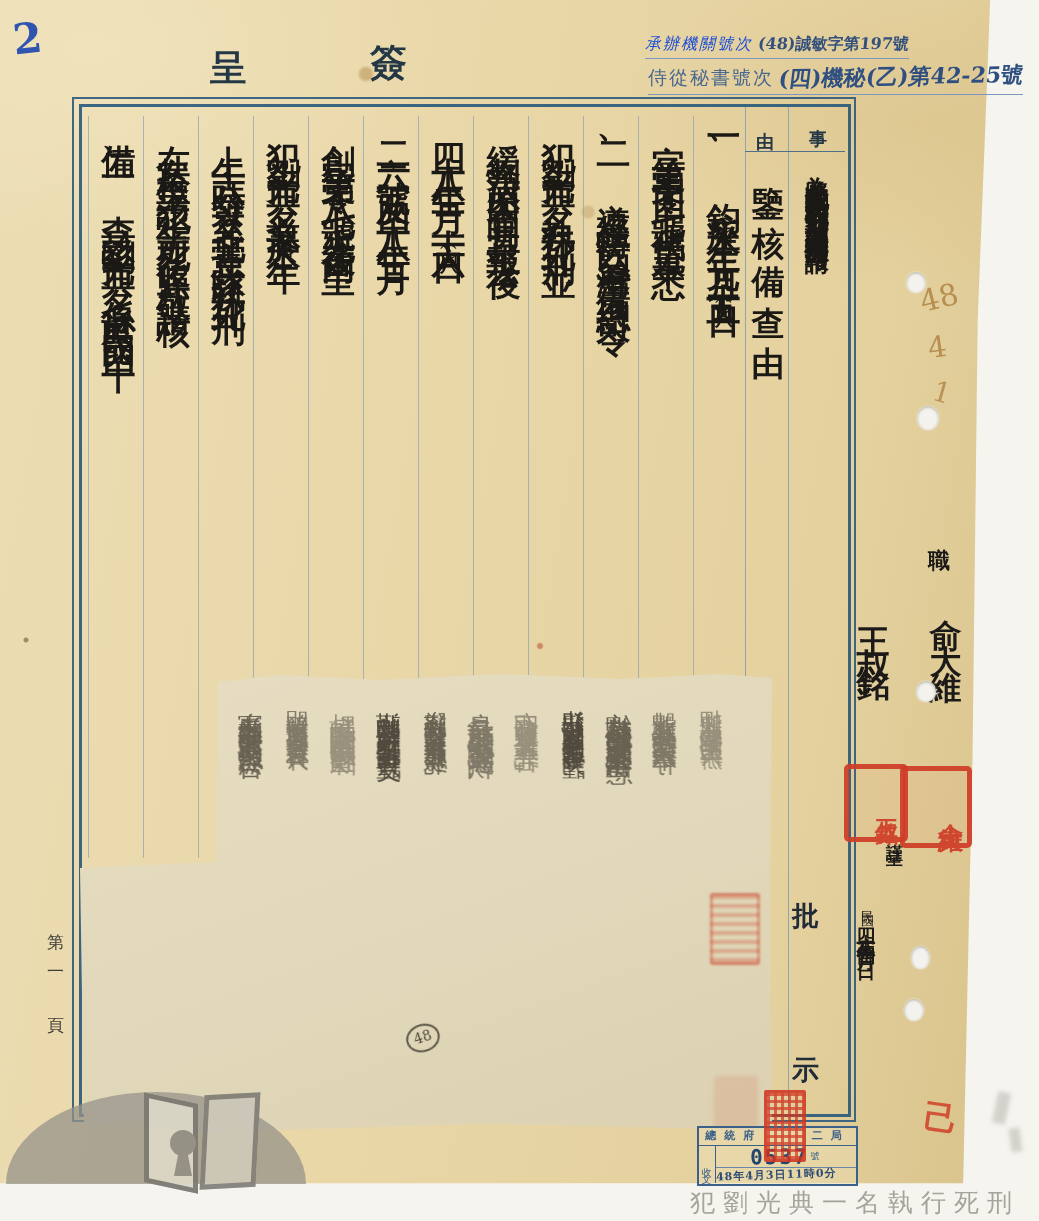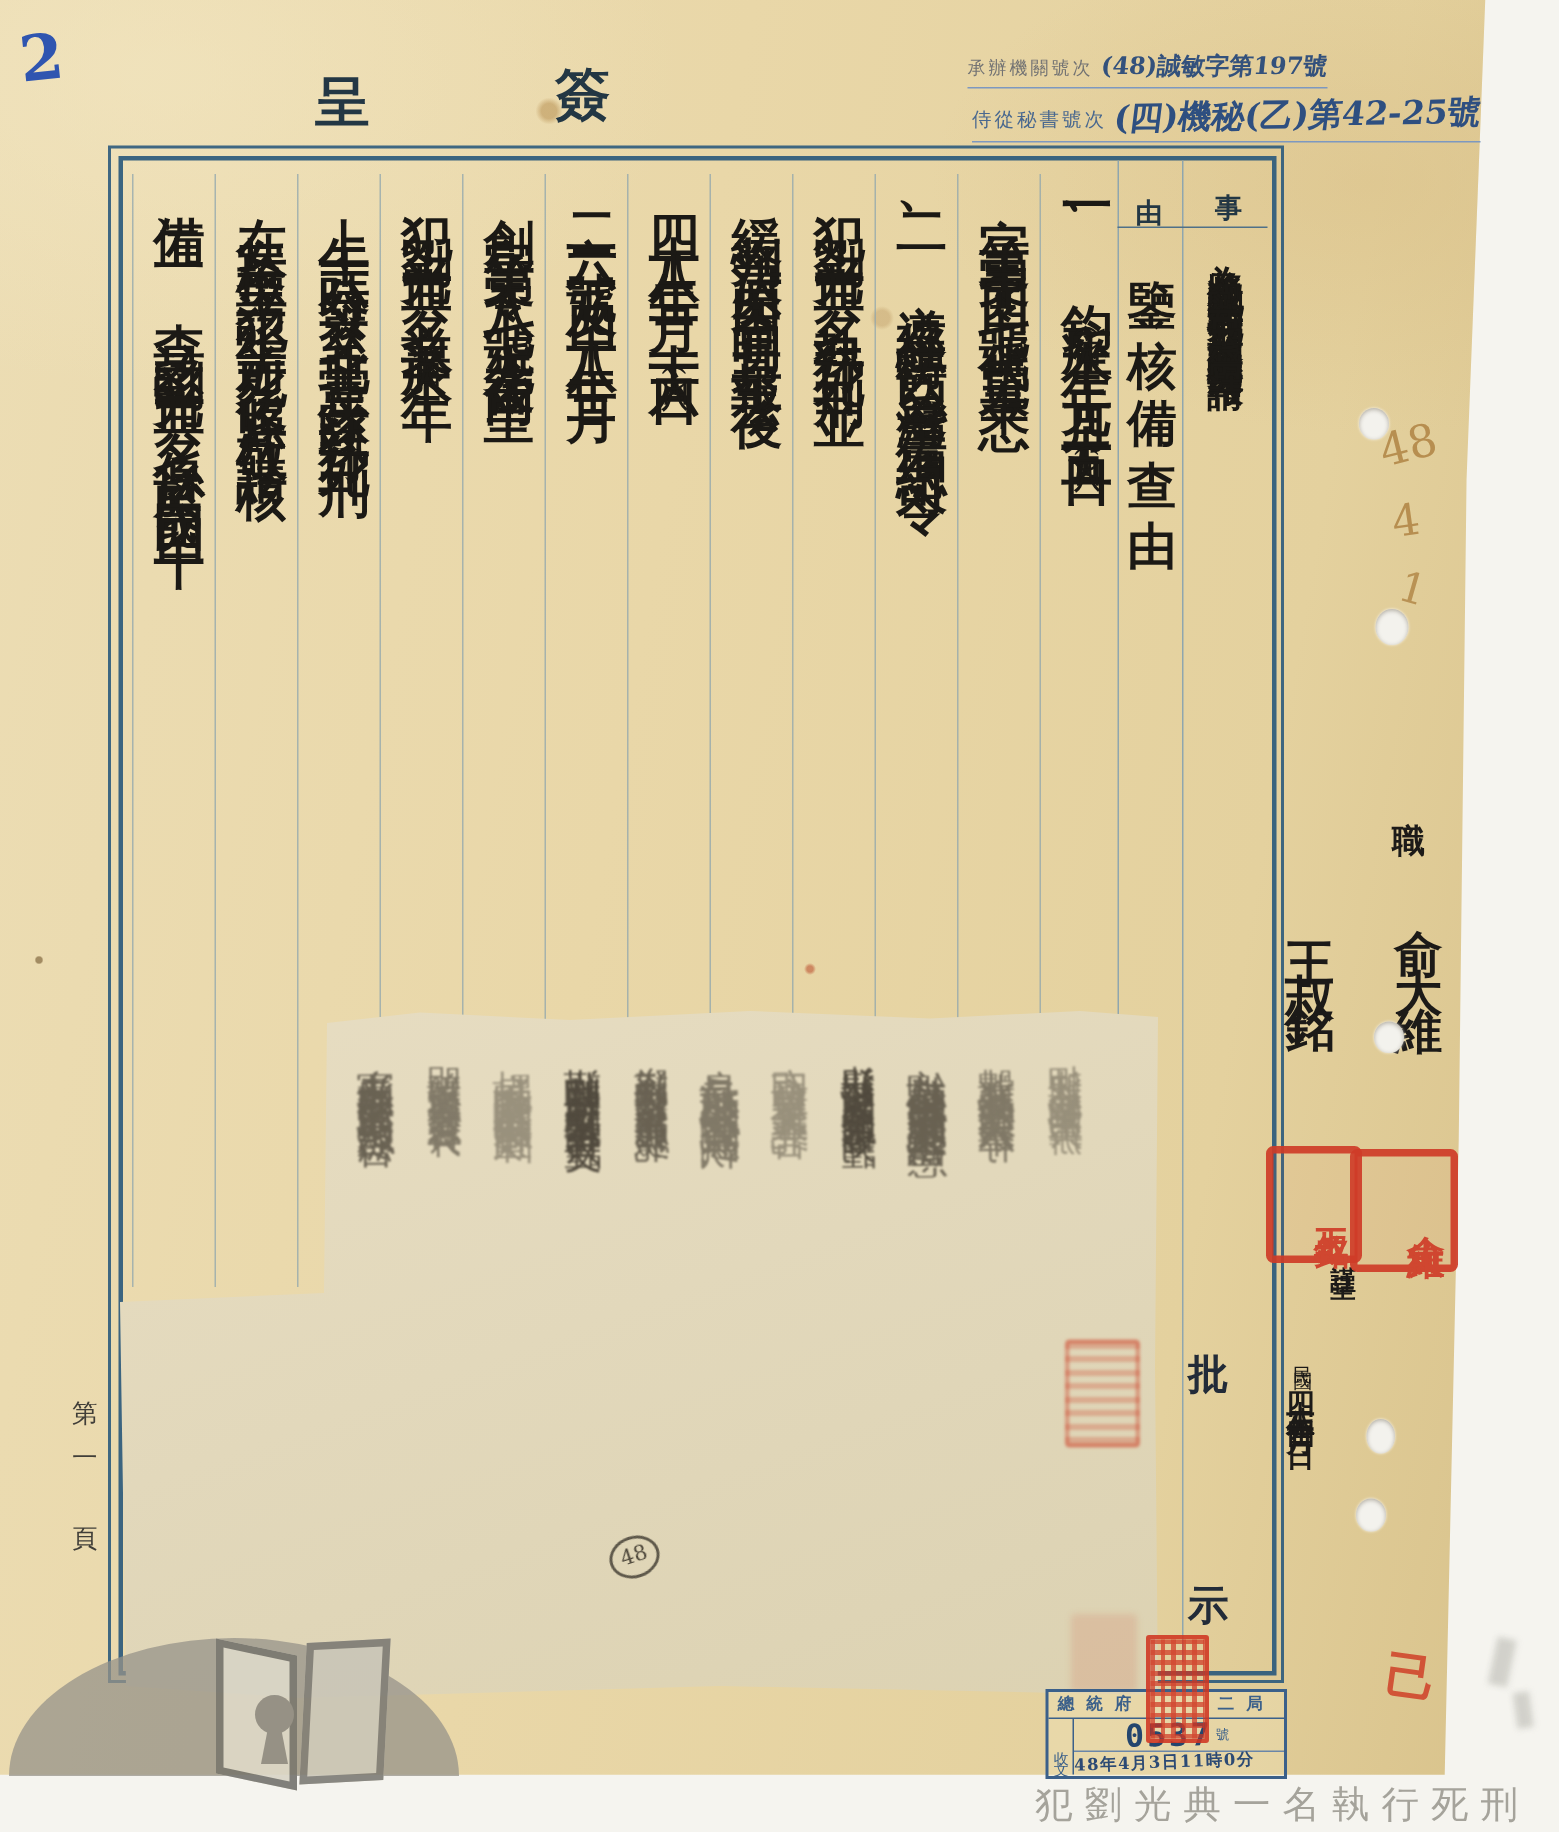--- a/index.html
+++ b/index.html
@@ -102,25 +102,25 @@
 </head>
 <body>
 
 <div id="paper" class="abs"></div>
 
 <div class="abs" style="left:13px;top:14px;font-size:42px;color:#2f55b0;z-index:9;transform:rotate(-6deg);font-weight:600;">2</div>
 <div class="abs form-label" style="left:370px;top:38px;font-size:37px;">簽</div>
 <div class="abs form-label" style="left:210px;top:44px;font-size:37px;">呈</div>
 
 <div class="abs" style="left:645px;top:34px;z-index:9;white-space:nowrap;border-bottom:1px solid #7d98c0;padding-bottom:3px;">
-  <span style="font-size:12px;color:#737373;letter-spacing:2px;">承辦機關號次</span>
+  <span style="font-size:16px;color:#1d4ed8;letter-spacing:2px;font-style:italic;">承辦機關號次</span>
   <span style="font-size:16px;color:#33517c;font-weight:600;transform:skewX(-6deg);display:inline-block;">(48)誠敏字第197號</span>
 </div>
 <div class="abs" style="left:648px;top:62px;z-index:9;white-space:nowrap;border-bottom:1px solid #7d98c0;padding-bottom:2px;">
-  <span style="font-size:13px;color:#49688f;letter-spacing:2px;">侍從秘書號次</span>
+  <span style="font-size:19px;color:#49688f;letter-spacing:2px;">侍從秘書號次</span>
   <span style="font-size:22px;color:#2e4f80;font-weight:700;transform:skewX(-8deg) rotate(-1deg);display:inline-block;">(四)機秘(乙)第42-25號</span>
 </div>
 
 <div class="abs frame-outer"></div>
 <div class="abs frame-inner"></div>
 <div class="abs vline" style="left:745px;top:107px;height:1001px;"></div>
 <div class="abs vline" style="left:788px;top:107px;height:1001px;"></div>
 <div class="abs hline" style="left:745px;top:151px;width:100px;"></div>
 <div id="column-dividers">
     <div class="abs vline" style="left: 88px; top: 116px; height: 742px; opacity: 0.75;"></div>

